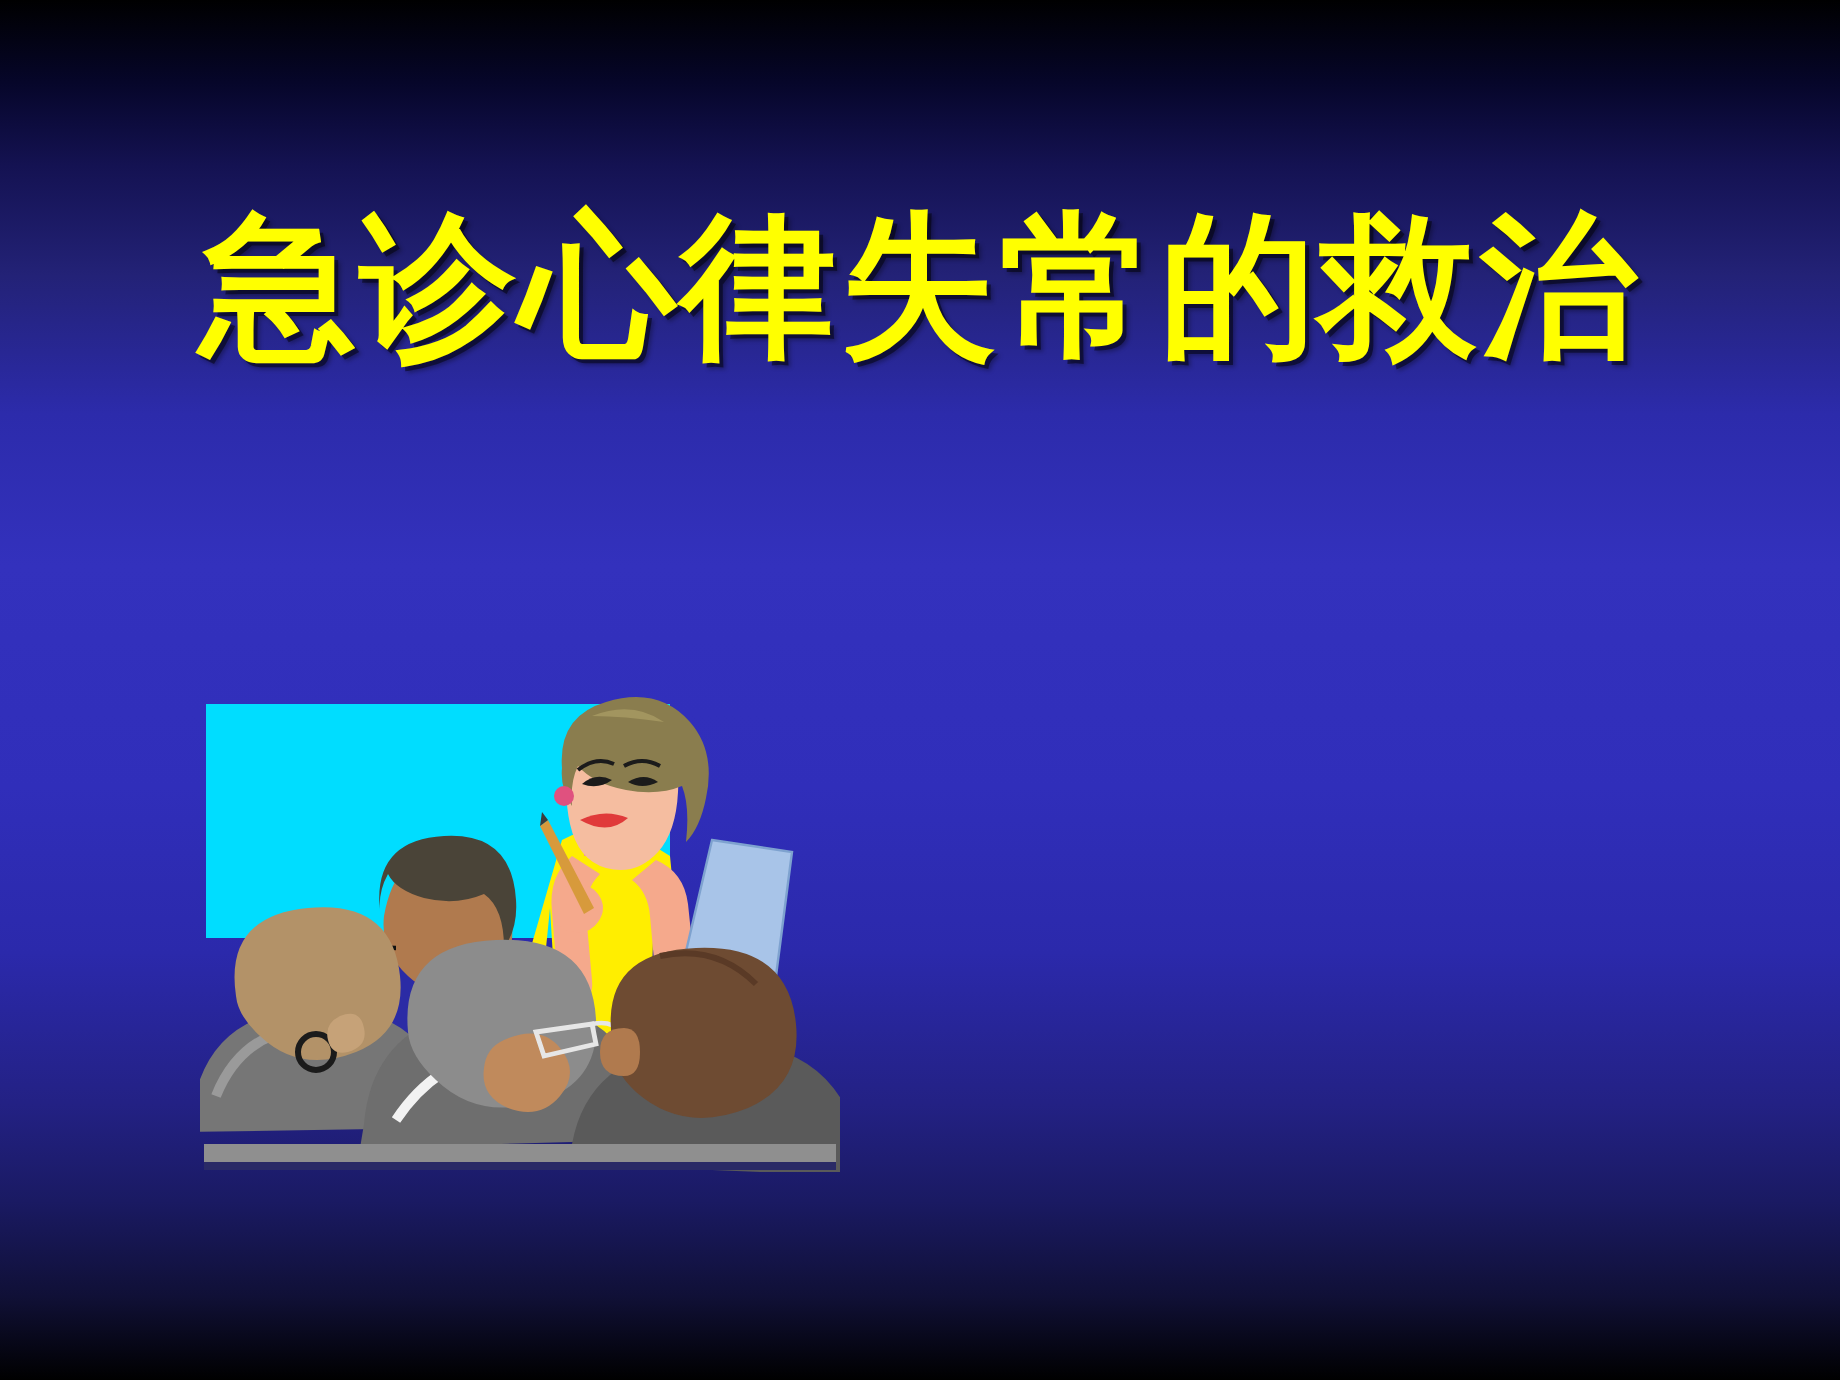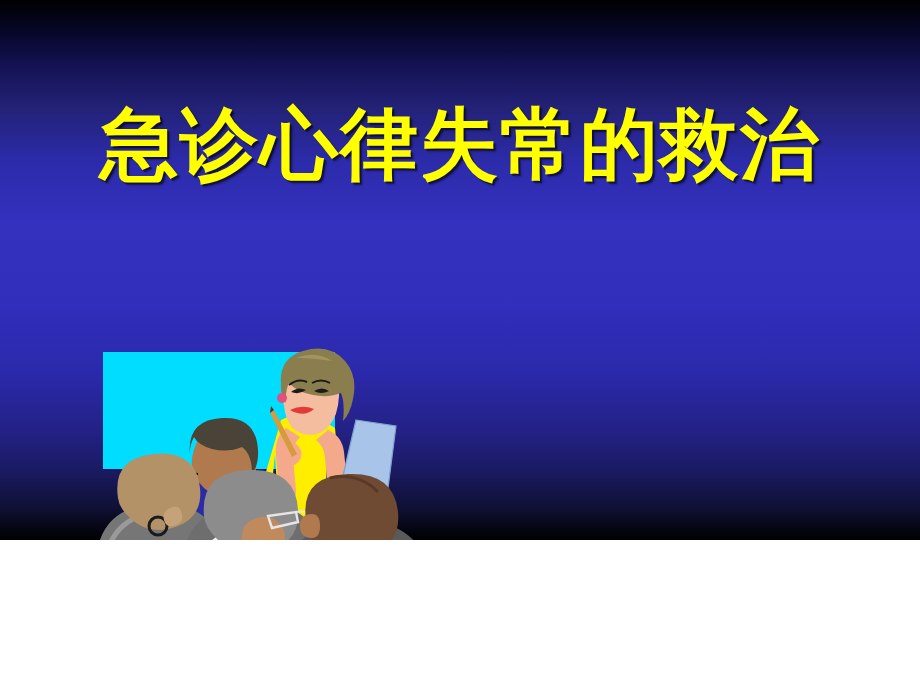--- a/index.html
+++ b/index.html
@@ -3,21 +3,21 @@
 <meta charset="utf-8">
 <style>
   * { margin:0; padding:0; box-sizing:border-box; }
   html, body {
     width:920px; height:690px;
     font-family:"DejaVu Sans","Liberation Sans",sans-serif;
     overflow:hidden;
   }
   #slide {
     position:relative;
-    width:920px; height:540px;
+    width:920px; height:690px;
     background:linear-gradient(180deg,
       #000000 0%,
       #06062a 6%,
       #141252 12%,
       #232277 20%,
       #2c2bab 30%,
       #3331bd 41%,
       #302eba 57%,
       #2b29ab 69%,
       #232184 80%,

